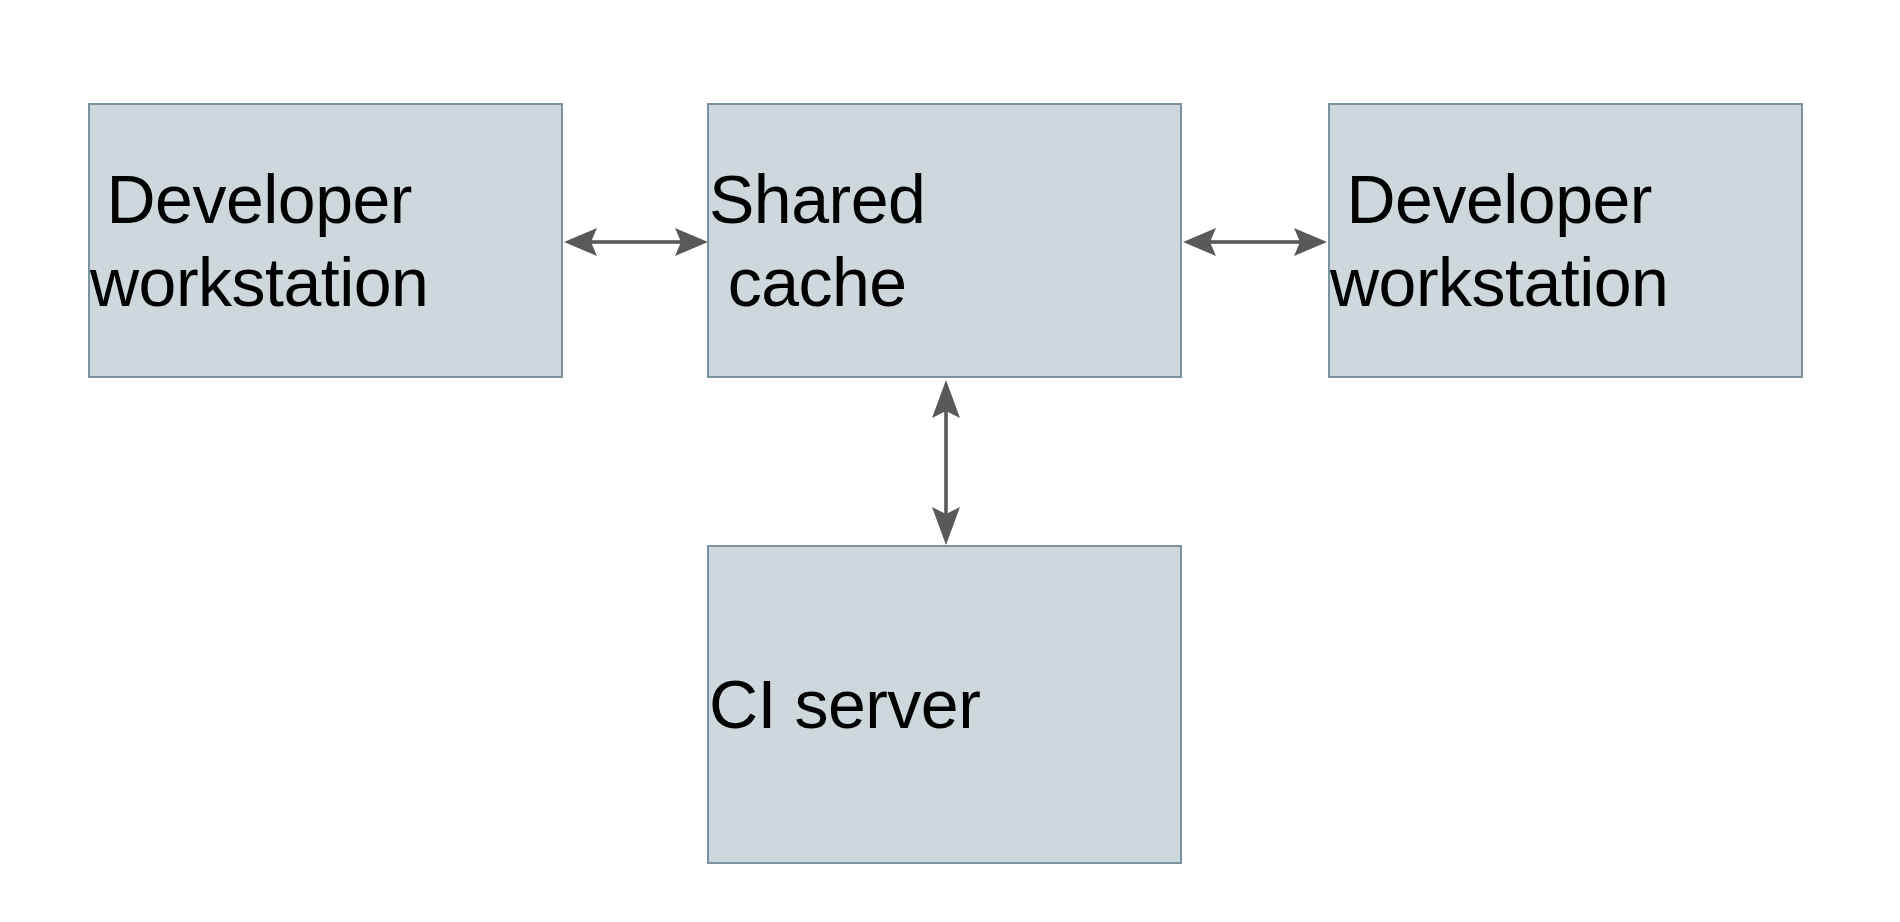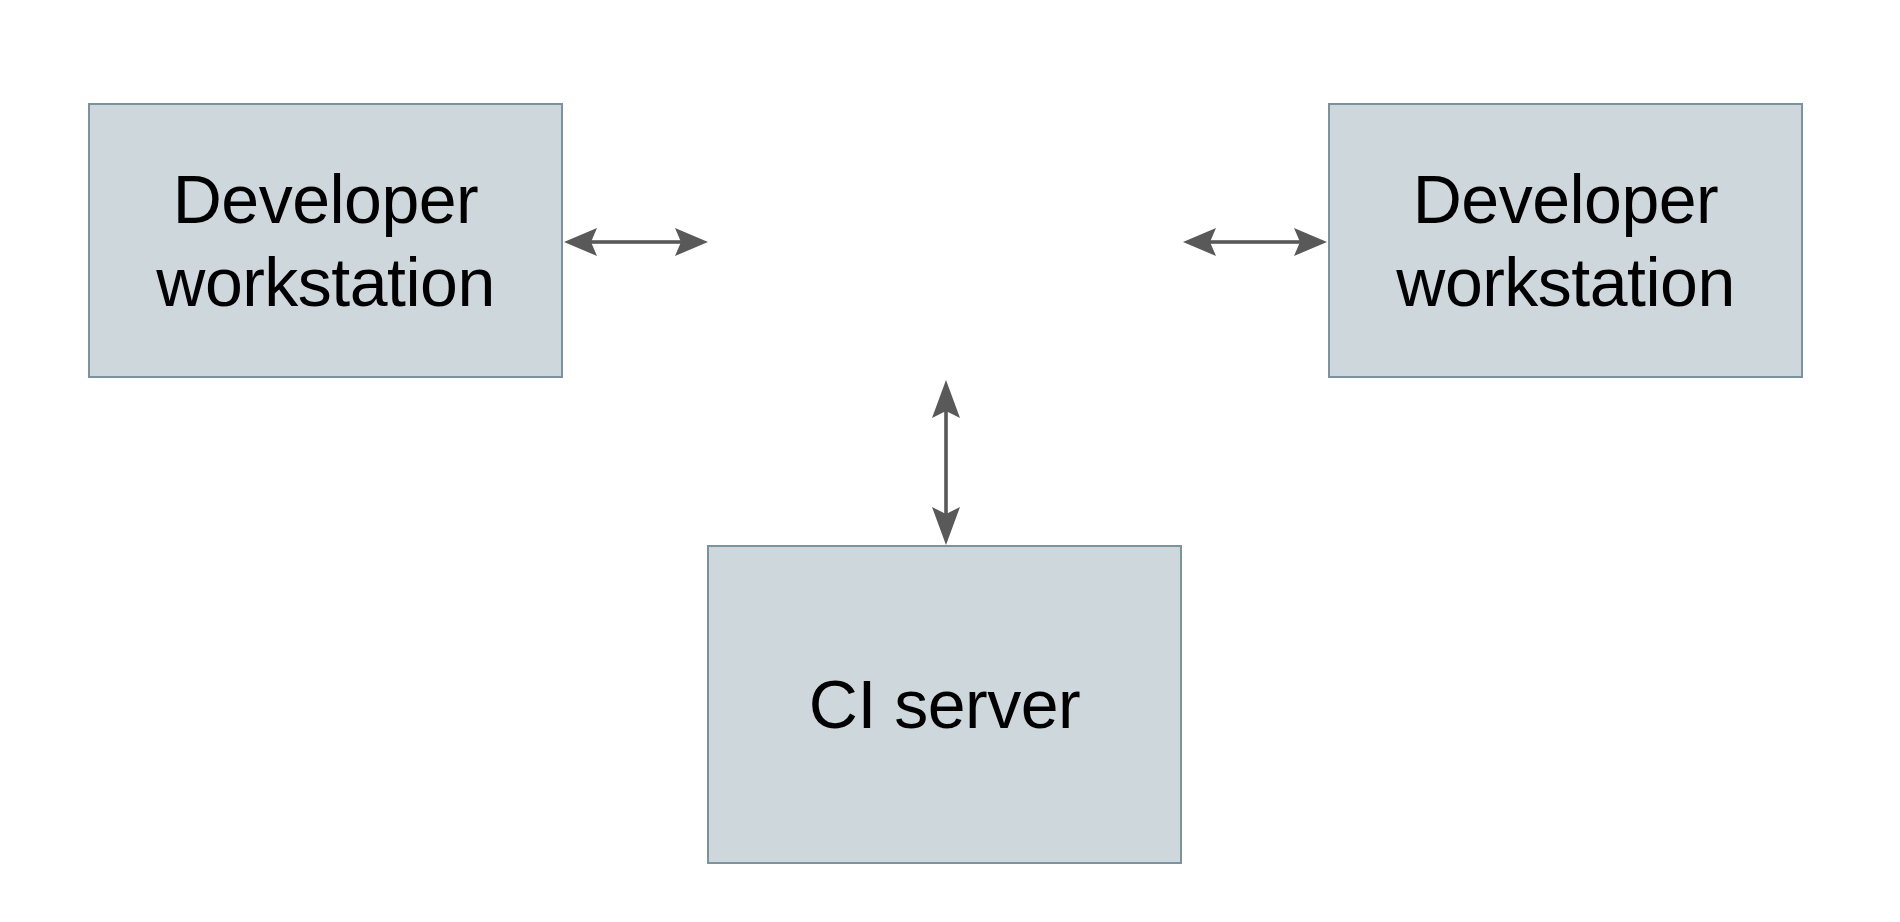--- a/index.html
+++ b/index.html
@@ -18,21 +18,20 @@
     background: #ffffff;
     overflow: hidden;
   }
   .node {
     position: absolute;
     box-sizing: border-box;
     background: #ced7db;
     border: 2px solid #7b939e;
     display: flex;
     align-items: center;
-    justify-content: center;
     text-align: center;
     color: #000000;
     font-family: "Liberation Sans", sans-serif;
     font-size: 68px;
     line-height: 1.22;
     font-weight: 400;
     letter-spacing: -0.5px;
     white-space: pre-line;
     user-select: none;
   }
@@ -53,20 +52,24 @@
 </head>
 <body>
 
 <div id="canvas">
 
   <div class="node" id="node-dev-left">
     <span>Developer
 workstation</span>
   </div>
 
+  <div class="node" id="node-cache">
+    <span>Shared
+cache</span>
+  </div>
 
   <div class="node" id="node-dev-right">
     <span>Developer
 workstation</span>
   </div>
 
   <div class="node" id="node-ci">
     <span>CI server</span>
   </div>
 

